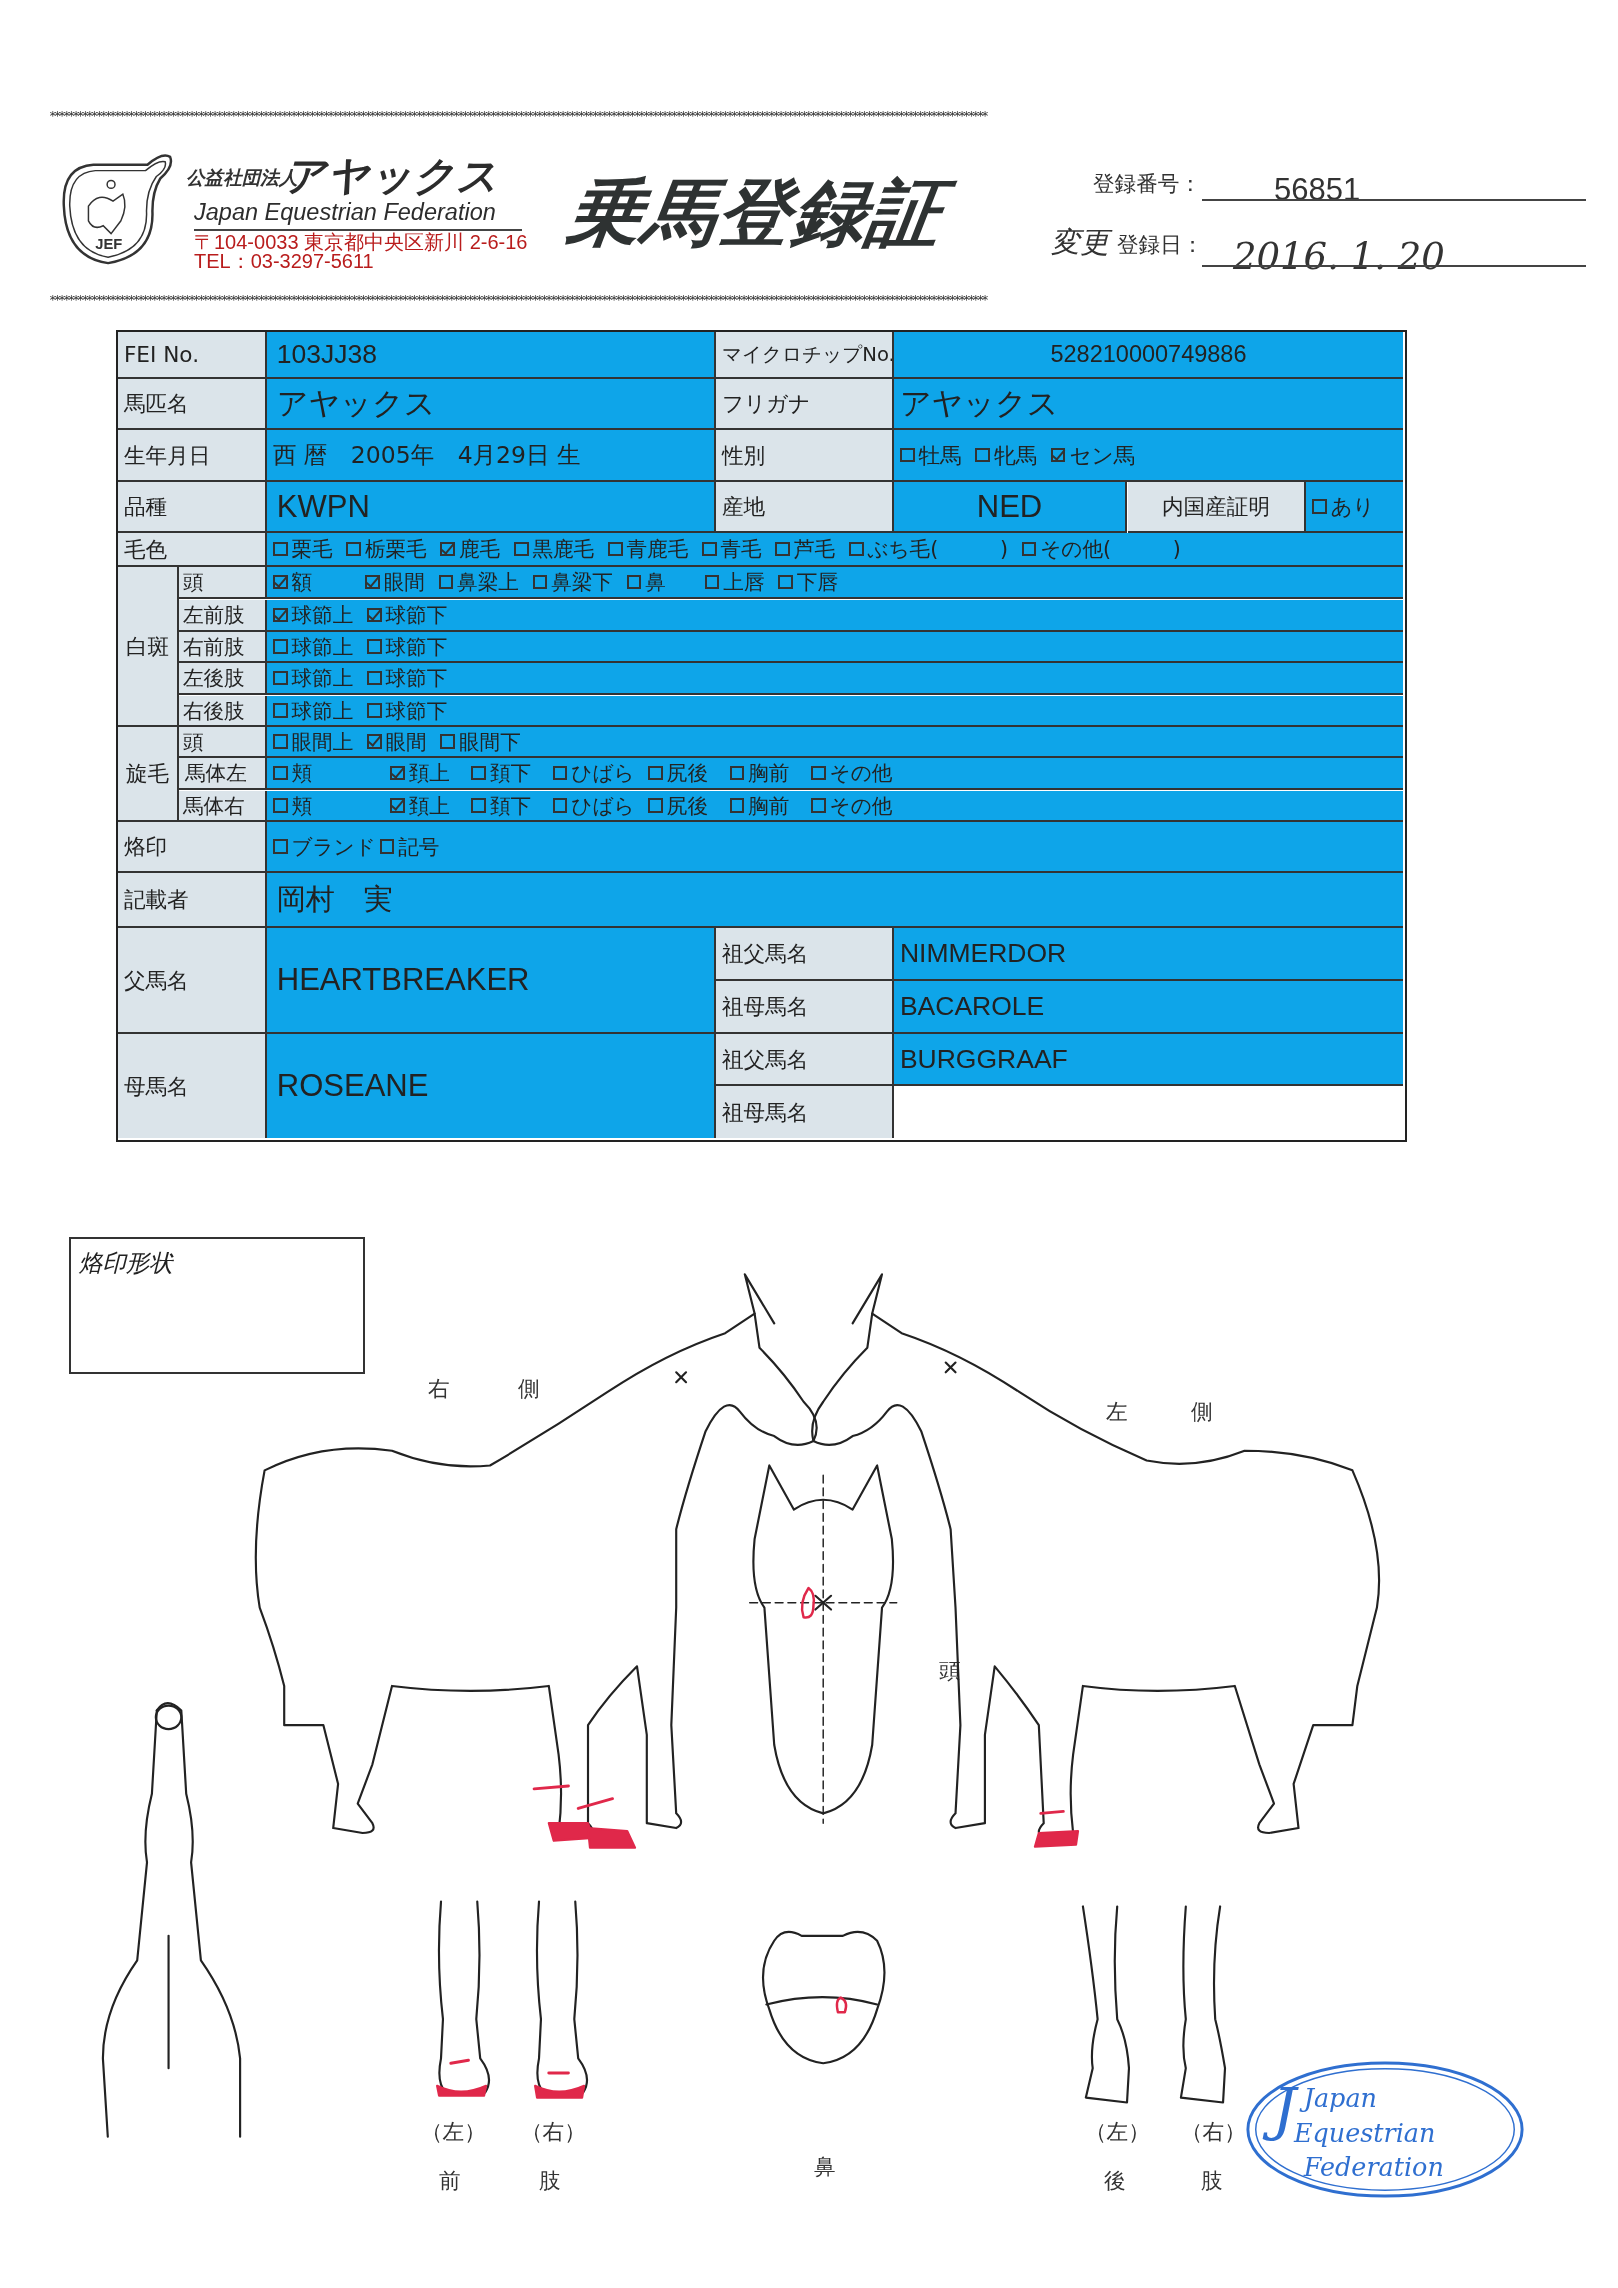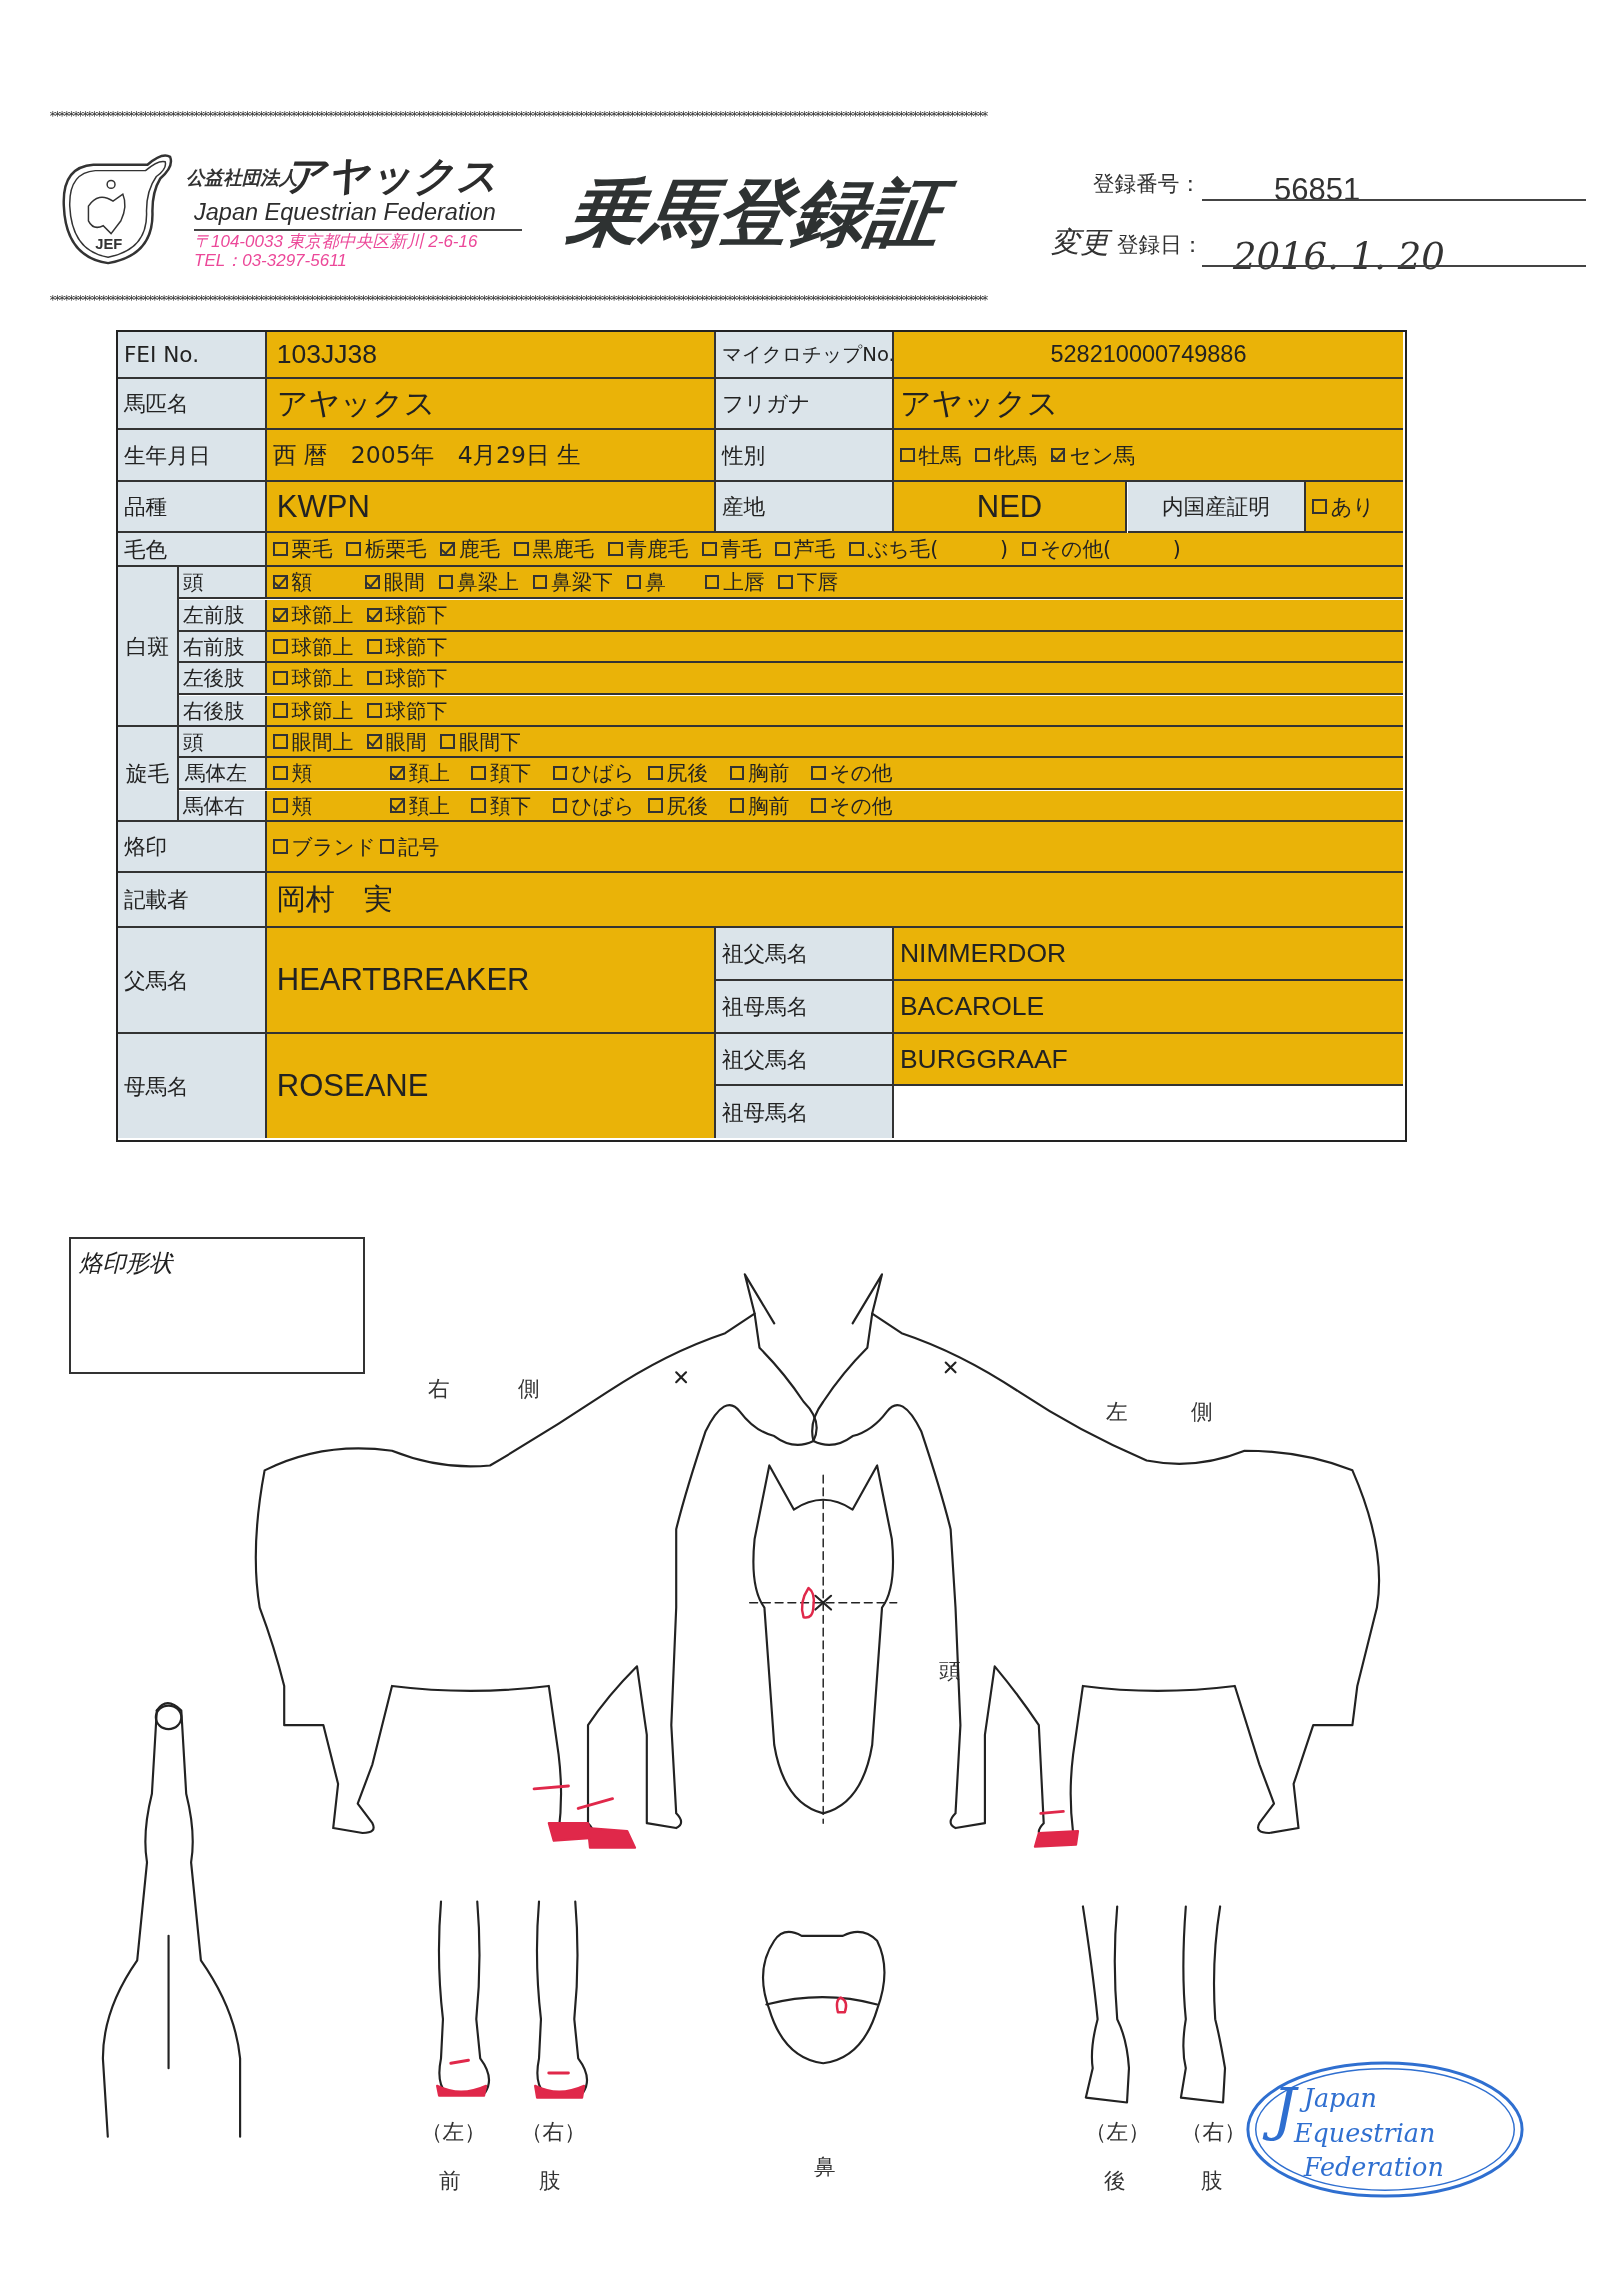--- a/index.html
+++ b/index.html
@@ -3,32 +3,32 @@
 <meta charset="utf-8">
 <style>
   html,body{margin:0;padding:0;background:#fff;}
   body{width:1618px;height:2289px;position:relative;overflow:hidden;font-family:"DejaVu Sans","Liberation Sans",sans-serif;color:#222;}
   .stars{position:absolute;left:49px;width:1539px;height:15.7px;font-family:"DejaVu Sans Mono",monospace;font-size:12.7px;line-height:15.7px;letter-spacing:-3px;color:#333;white-space:nowrap;overflow:hidden;}
   .logo-box{position:absolute;left:54px;top:147px;width:123px;height:123px;}
   .org-jp-small{position:absolute;left:186px;top:165px;font-size:18.6px;font-weight:bold;font-style:italic;color:#333;}
   .org-jp{position:absolute;left:284px;top:149px;font-size:41px;font-weight:bold;font-style:italic;color:#2c2c2c;letter-spacing:1px;}
   .org-en{position:absolute;left:194px;top:199px;font-size:23.5px;font-style:italic;color:#2c2c2c;font-family:"Liberation Sans",sans-serif;}
   .org-rule{position:absolute;left:194px;top:229px;width:328px;height:2px;background:#444;}
-  .org-addr{position:absolute;left:194px;top:233px;font-size:17px;font-style:italic;color:#ec4899;line-height:18.6px;font-family:"Liberation Sans",sans-serif;}
+  .org-addr{position:absolute;left:194px;top:233px;font-size:20px;color:#b91c1c;line-height:18.6px;font-family:"Liberation Sans",sans-serif;}
   .doc-title{position:absolute;left:568px;top:165px;font-size:73px;font-weight:bold;font-style:italic;color:#2e3232;letter-spacing:2px;transform:skewX(-8deg);}
   .reg-label{position:absolute;font-size:21.6px;color:#333;}
   .reg-value{position:absolute;font-size:31px;color:#333;font-family:"Liberation Sans",sans-serif;margin-top:17px;}
   .reg-rule{position:absolute;height:2px;background:#444;}
   .hand{font-family:"DejaVu Serif",serif;font-style:italic;}
 
   
   .tbl{position:absolute;left:116px;top:330px;width:1291px;height:812px;border:2.9px solid #222;box-sizing:border-box;}
   .cell{position:absolute;box-sizing:border-box;border-right:2px solid #333;border-bottom:2px solid #333;display:flex;align-items:center;padding-left:5.9px;font-size:21.6px;color:#222;white-space:nowrap;overflow:hidden;}
   .lab{background:#dbe4ea;}
-  .val{background:#eab308;}
+  .val{background:#0ea5e9;}
   .big{font-size:31px;font-family:"Liberation Sans",sans-serif;}
   .mid{font-size:26.5px;font-family:"Liberation Sans",sans-serif;}
   .center{justify-content:center;padding-left:0;}
   .opt{display:inline-flex;align-items:center;margin-right:13.7px;}
   .cb{display:inline-block;width:14.7px;height:14.7px;border:2px solid #333;margin-right:3.9px;position:relative;box-sizing:border-box;}
   .cb.on::after{content:"";position:absolute;left:2px;top:-2.9px;width:4.9px;height:10.8px;border-right:2px solid #333;border-bottom:2px solid #333;transform:rotate(40deg);}
 
   
   .brand-box{position:absolute;left:69px;top:1237px;width:296px;height:137px;border:2px solid #333;box-sizing:border-box;font-style:italic;}
   .brand-box span{position:absolute;left:7.8px;top:7.8px;font-size:23.5px;}

